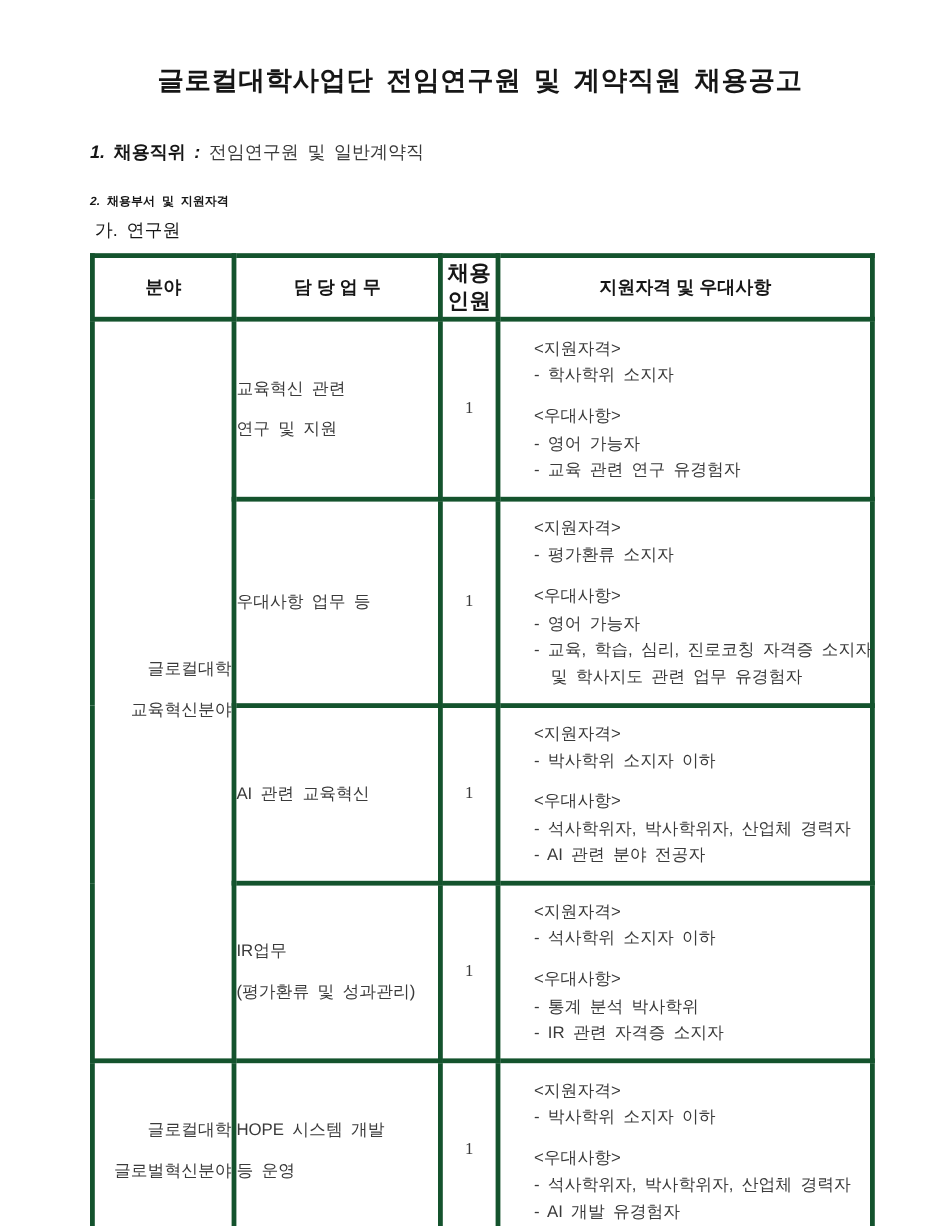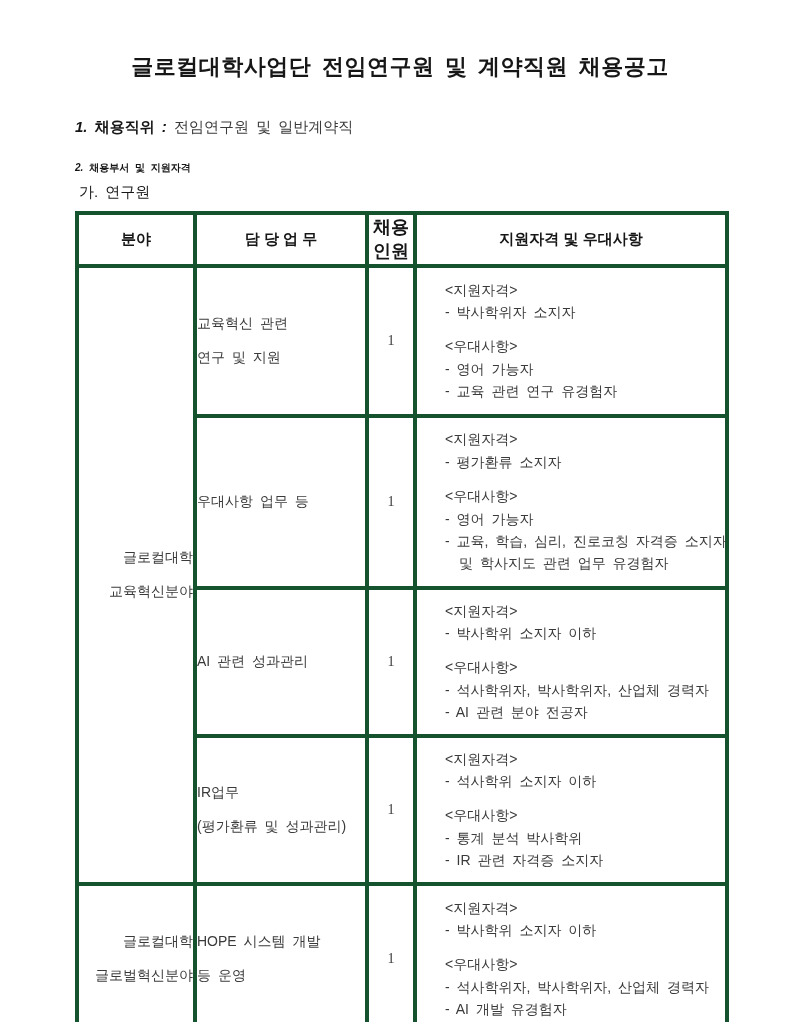--- a/index.html
+++ b/index.html
@@ -140,21 +140,21 @@
             <div>글로컬대학</div>
             <div>교육혁신분야</div>
           </td>
           <td class="duty-cell">
             <div>교육혁신 관련</div>
             <div>연구 및 지원</div>
           </td>
           <td class="count-cell">1</td>
           <td class="qual-cell">
             <div class="qline">&lt;지원자격&gt;</div>
-            <div class="qline">- 박사학위자 소지자</div>
+            <div class="qline">- 학사학위 소지자</div>
             <div class="qline spacer"></div>
             <div class="qline">&lt;우대사항&gt;</div>
             <div class="qline">- 영어 가능자</div>
             <div class="qline">- 교육 관련 연구 유경험자</div>
           </td>
         </tr>
 
         <tr style="height:172px">
           <td class="duty-cell">
             <div>우대사항 업무 등</div>
@@ -166,21 +166,21 @@
             <div class="qline spacer"></div>
             <div class="qline">&lt;우대사항&gt;</div>
             <div class="qline">- 영어 가능자</div>
             <div class="qline">- 교육, 학습, 심리, 진로코칭 자격증 소지자</div>
             <div class="qline cont">및 학사지도 관련 업무 유경험자</div>
           </td>
         </tr>
 
         <tr style="height:146px">
           <td class="duty-cell">
-            <div>AI 관련 성과관리</div>
+            <div>AI 관련 교육혁신</div>
           </td>
           <td class="count-cell">1</td>
           <td class="qual-cell">
             <div class="qline">&lt;지원자격&gt;</div>
             <div class="qline">- 박사학위 소지자 이하</div>
             <div class="qline spacer"></div>
             <div class="qline">&lt;우대사항&gt;</div>
             <div class="qline">- 석사학위자, 박사학위자, 산업체 경력자</div>
             <div class="qline">- AI 관련 분야 전공자</div>
           </td>

